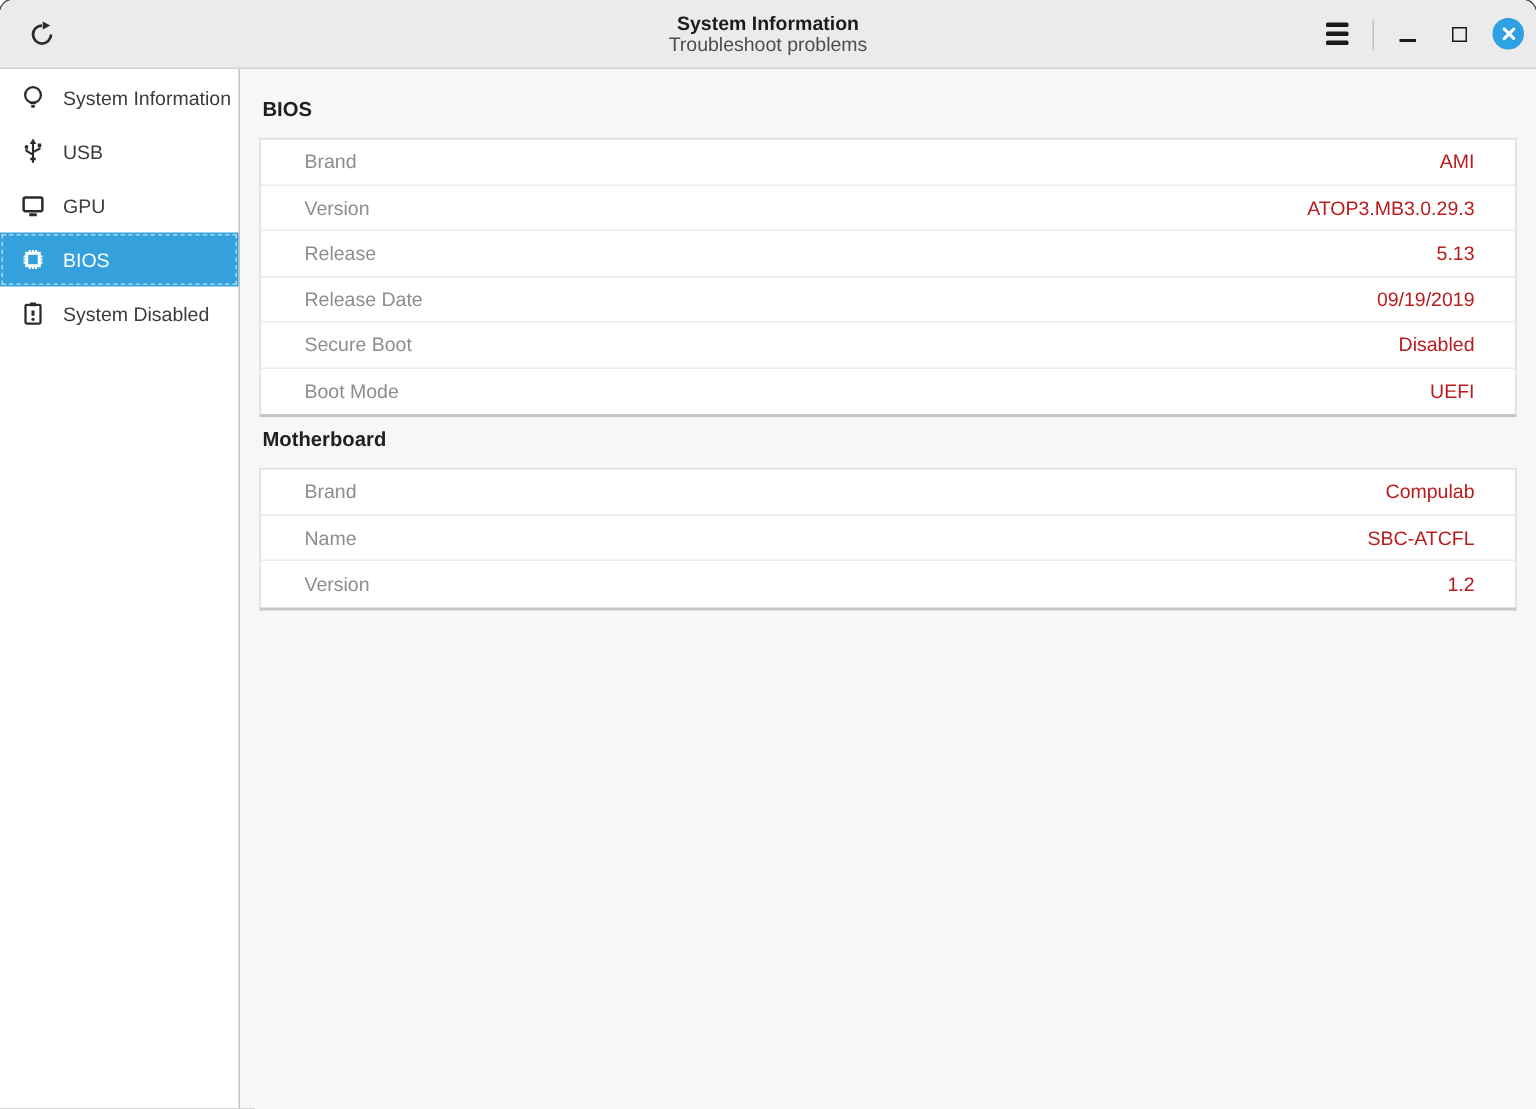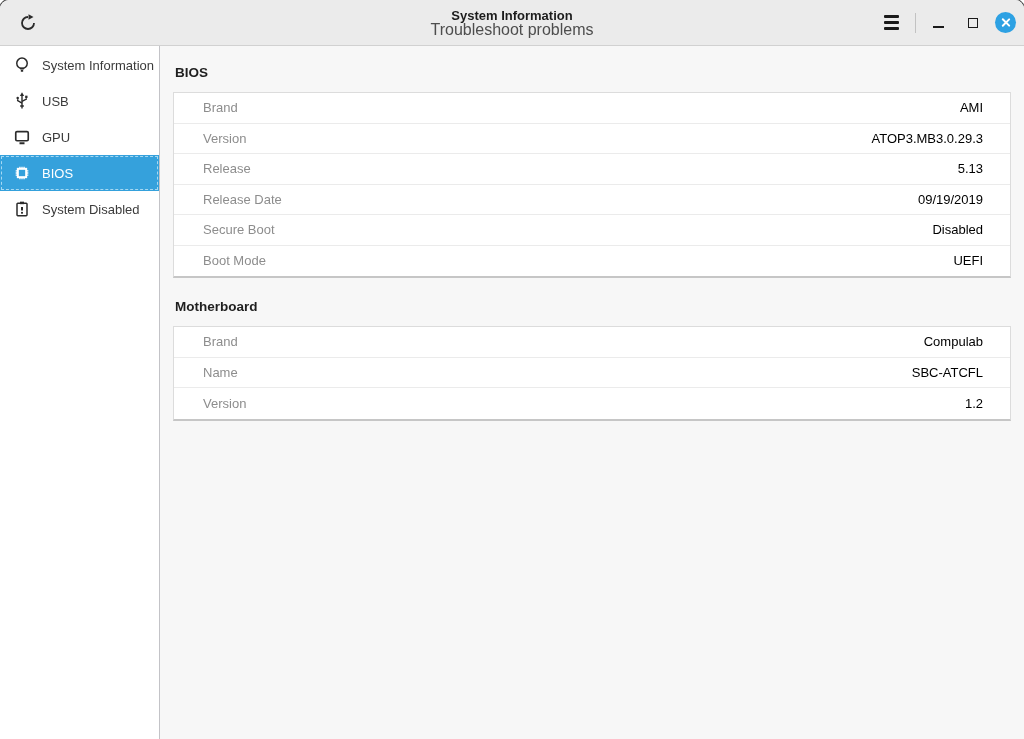--- a/index.html
+++ b/index.html
@@ -38,21 +38,21 @@
     border: none; background: transparent; border-radius: 4px;
     color: #2b2b2b; cursor: pointer;
   }
   .titlebox {
     position: absolute; left: 0; right: 0; top: 0; bottom: 0;
     display: flex; flex-direction: column;
     align-items: center; justify-content: center;
     pointer-events: none;
   }
   .title { font-size: 13px; font-weight: bold; color: #1c1c1c; line-height: 15px; }
-  .subtitle { font-size: 16px; color: #4d4d4d; line-height: 14px; }
+  .subtitle { font-size: 13px; color: #4d4d4d; line-height: 14px; }
   .header-right {
     margin-left: auto; margin-right: 8px;
     display: flex; align-items: center; gap: 9px;
   }
   .menu-btn {
     width: 30px; height: 30px;
     display: flex; flex-direction: column; gap: 3.5px;
     align-items: center; justify-content: center;
     background: transparent; border: none; cursor: pointer;
   }
@@ -111,32 +111,32 @@
     overflow: hidden;
   }
   .section-title {
     font-size: 13.5px; font-weight: bold; color: #1f1f1f;
     margin: 7px 0 12px 2px;
   }
   .info-table {
     background: #ffffff;
     border: 1px solid #dcdcdc;
     border-bottom: 2px solid #c6c6c6;
-    margin-bottom: 21px;
+    margin-bottom: 7px;
   }
   .info-row {
     height: 30.5px;
     display: flex; align-items: center; justify-content: space-between;
     padding: 0 27px 0 29px;
     border-bottom: 1px solid #ebebeb;
     font-size: 13px;
   }
   .info-row:last-child { border-bottom: none; }
   .info-label { color: #8d8d8d; }
-  .info-value { color: #000000; }
+  .info-value { color: #b91c1c; }
 
   svg { display: block; }
 </style>
 </head>
 <body>
 
 <div class="window">
 
   <div class="header">
     <button class="refresh-btn">

